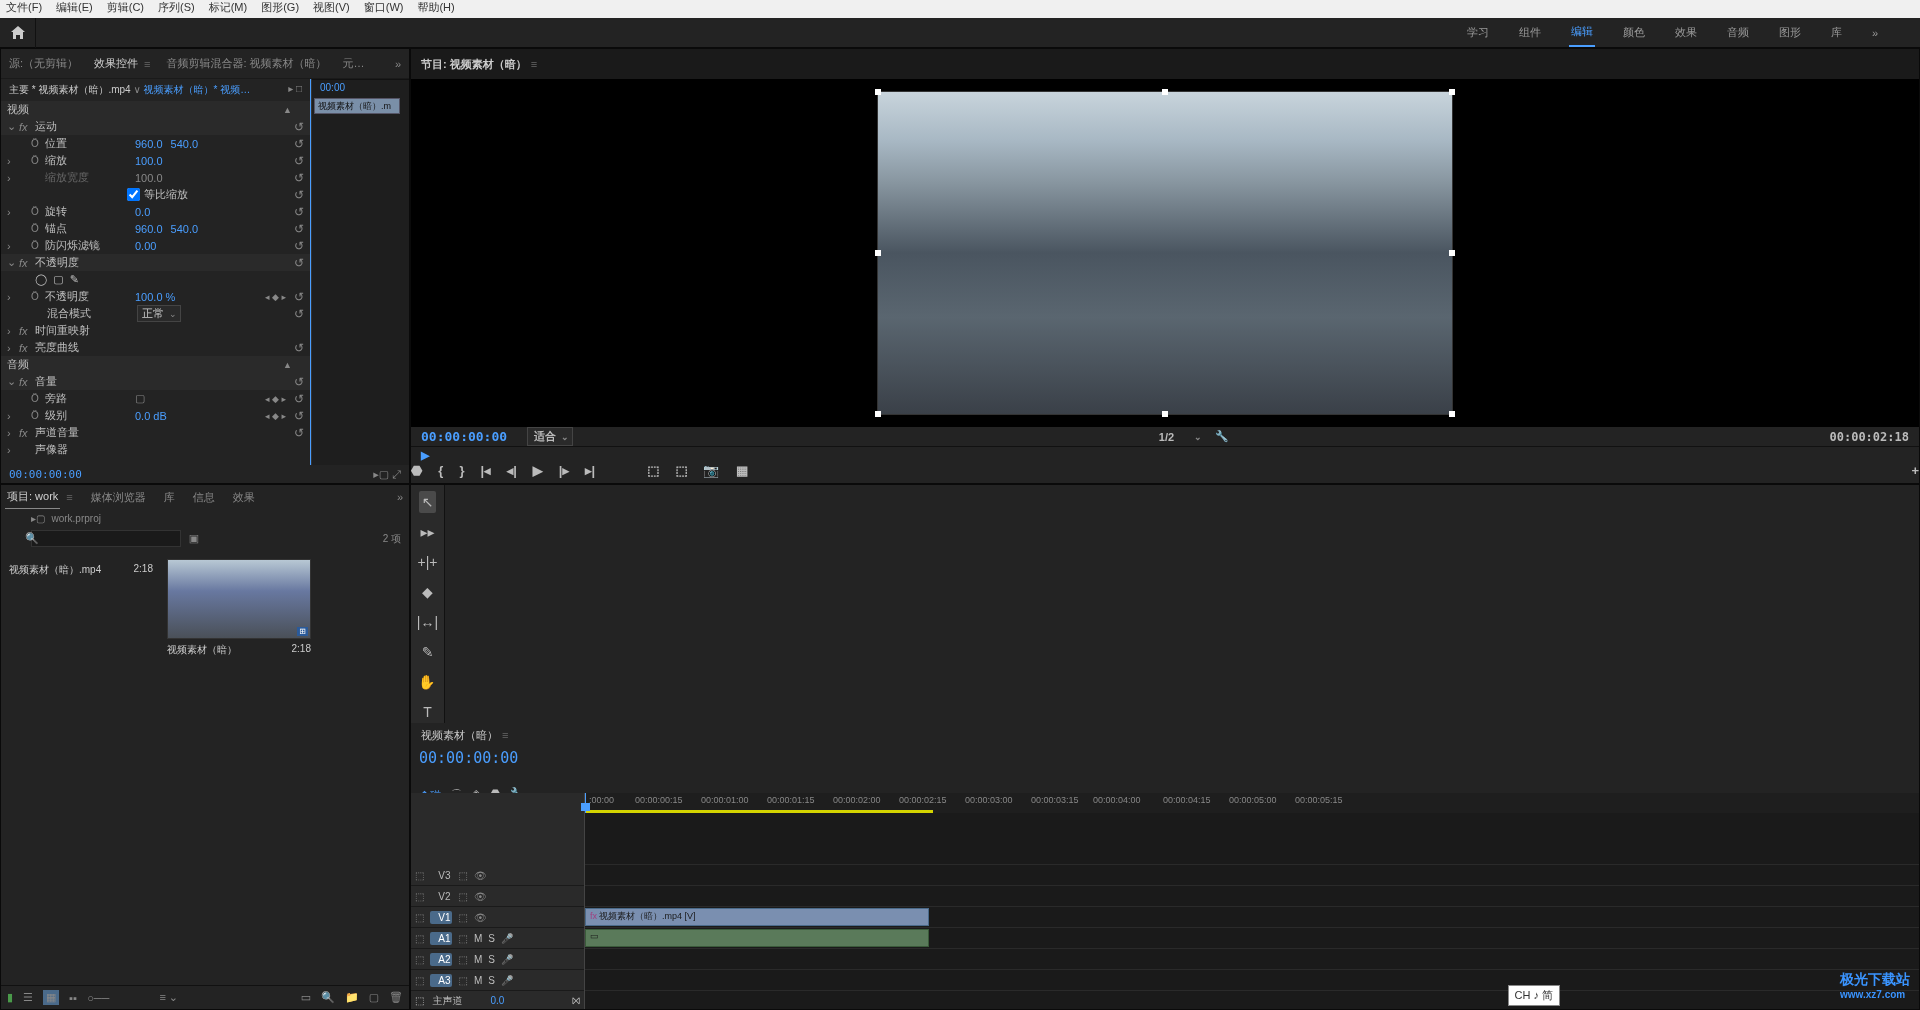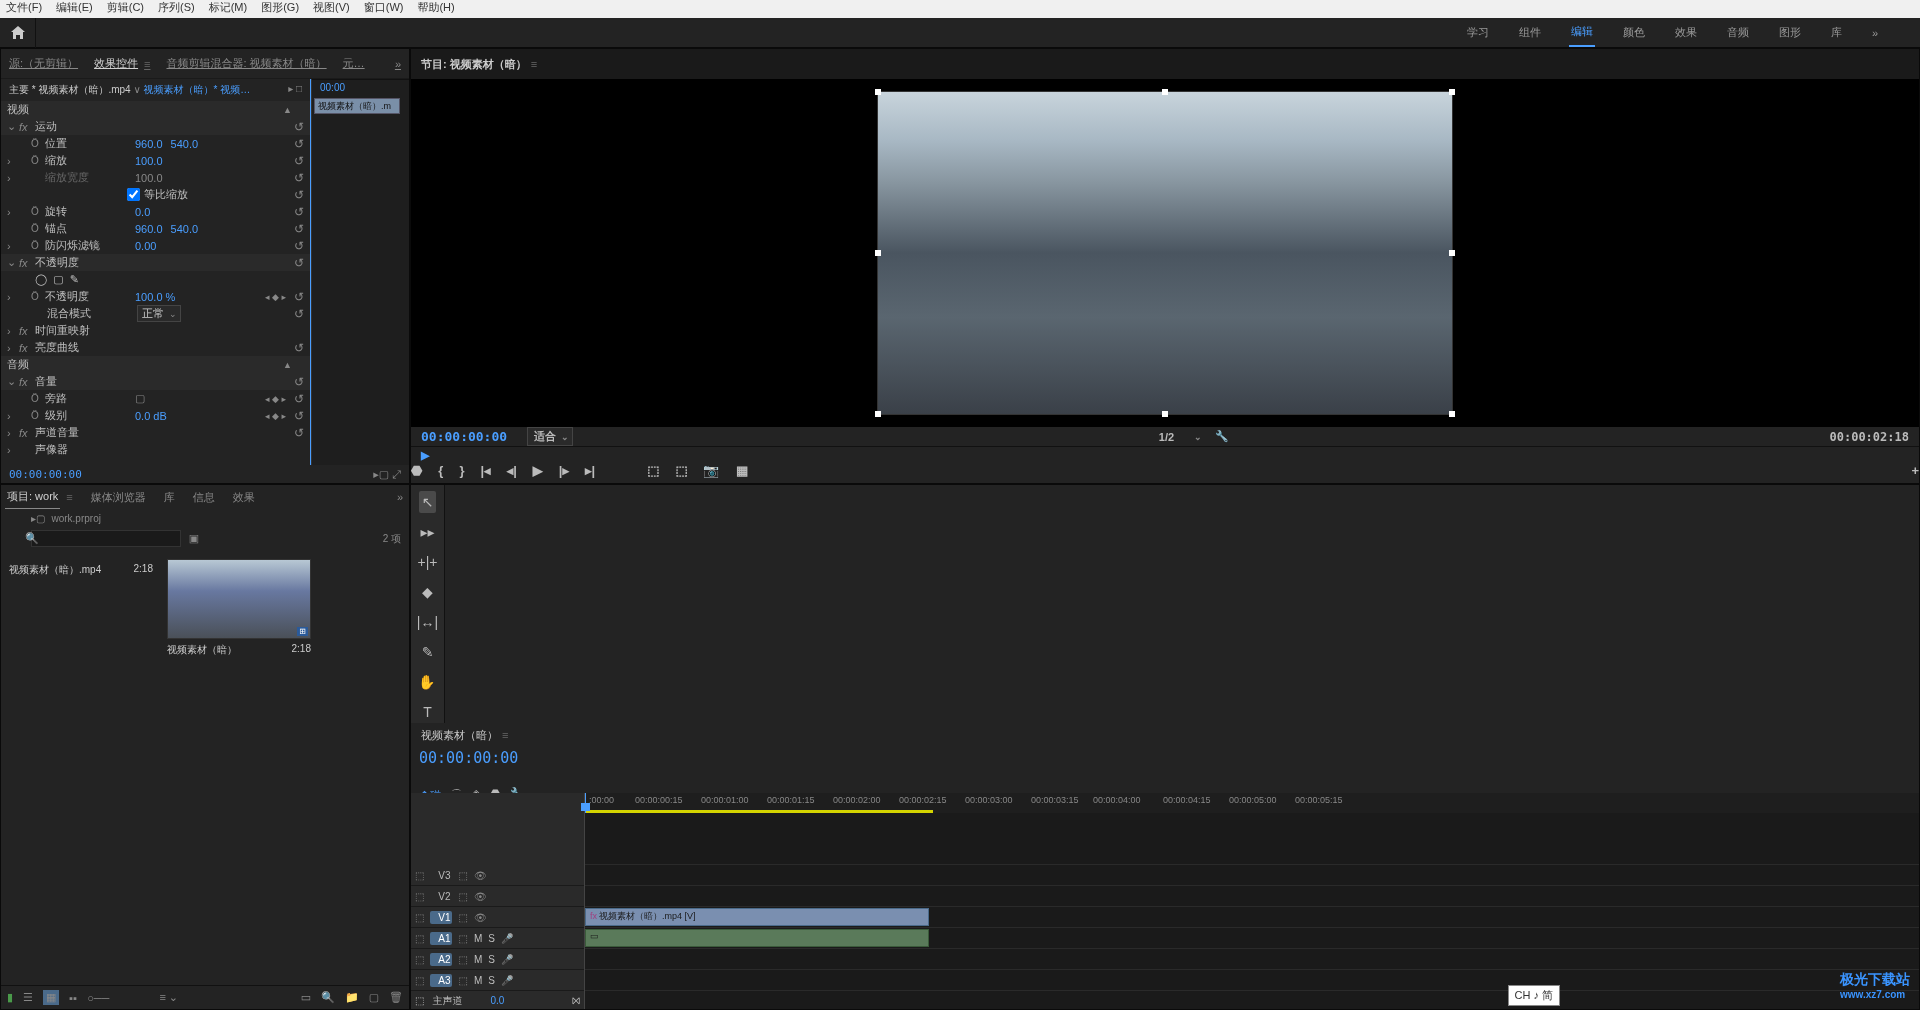--- a/index.html
+++ b/index.html
@@ -7,21 +7,21 @@
 .menubar { height: 18px; background: #f0f0f0; color: #333; display: flex; padding: 0 6px; }
 .menubar span { margin-right: 14px; cursor: pointer; }
 .topbar { height: 30px; background: #232323; display: flex; align-items: center; border-bottom: 1px solid #0a0a0a; }
 .home-btn { width: 36px; height: 30px; display: flex; align-items: center; justify-content: center; border-right: 1px solid #111; }
 .workspace-tabs { margin-left: auto; display: flex; align-items: center; gap: 26px; padding-right: 40px; }
 .workspace-tabs span { color: #999; cursor: pointer; padding: 6px 2px; }
 .workspace-tabs span.active { color: #4a9eff; border-bottom: 2px solid #4a9eff; }
 .main-grid { display: grid; grid-template-columns: 410px 1fr; grid-template-rows: 436px 1fr; height: 962px; }
 .panel { background: #232323; border: 1px solid #0a0a0a; display: flex; flex-direction: column; overflow: hidden; }
 .panel-tabs { height: 30px; display: flex; align-items: center; padding: 0 8px; border-bottom: 1px solid #1a1a1a; gap: 16px; }
-.panel-tabs span { color: #888; cursor: pointer; font-size: 11px; text-decoration: underline; }
+.panel-tabs span { color: #888; cursor: pointer; font-size: 11px; }
 .panel-tabs span.active { color: #d0d0d0; }
 .panel-tabs .menu-icon { margin-left: -10px; color: #666; }
 .effects-header { padding: 4px 8px; font-size: 10px; color: #ccc; white-space: nowrap; overflow: hidden; }
 .effects-header .link { color: #4a9eff; }
 .effects-body { flex: 1; overflow-y: auto; border-right: 1px solid #4a9eff; }
 .effect-row { display: flex; align-items: center; height: 17px; padding: 0 6px; font-size: 11px; position: relative; }
 .effect-row .expand { width: 12px; color: #888; }
 .effect-row .fx { width: 16px; color: #888; font-style: italic; }
 .effect-row .stopwatch { width: 14px; color: #888; font-size: 10px; }
 .effect-row .label { flex: 0 0 90px; color: #bfbfbf; }

